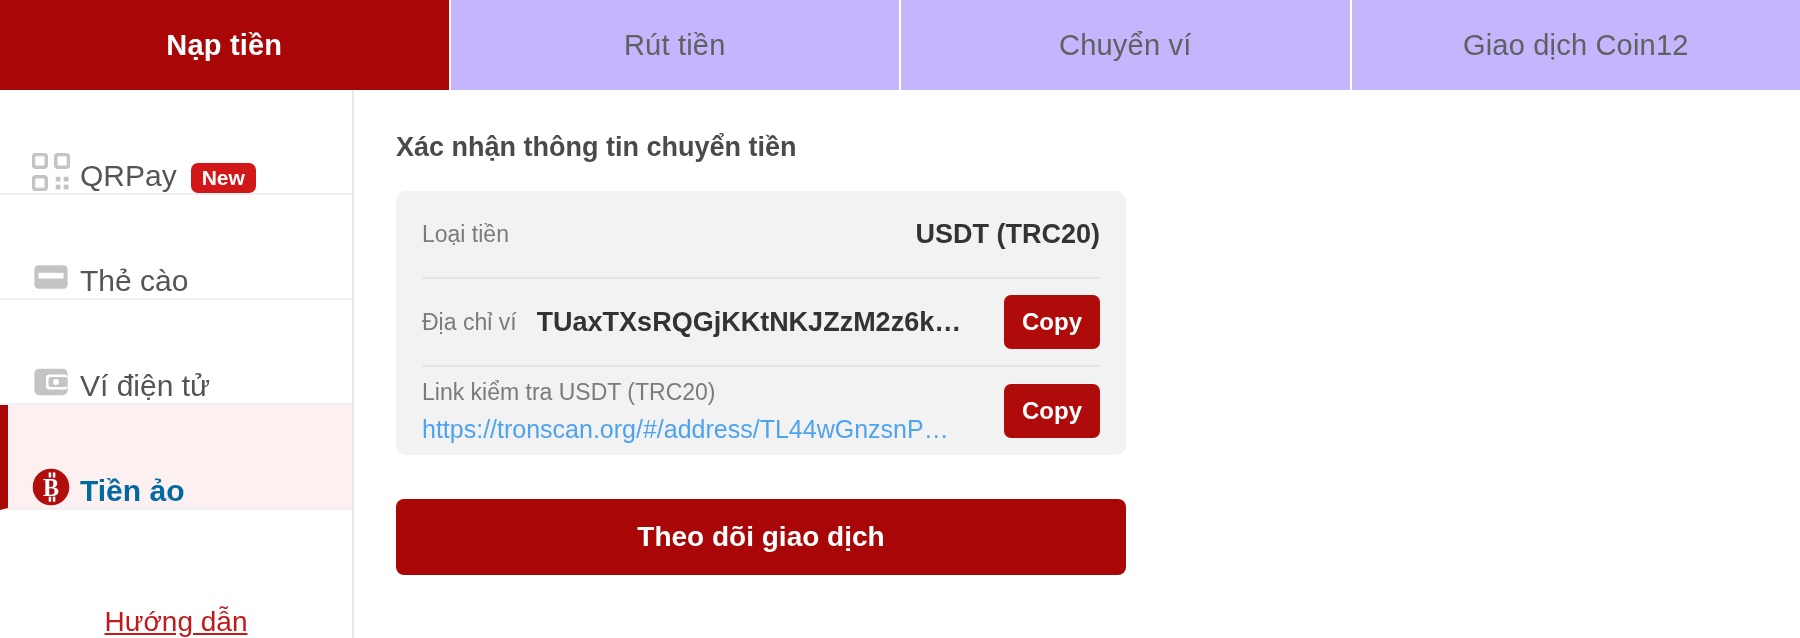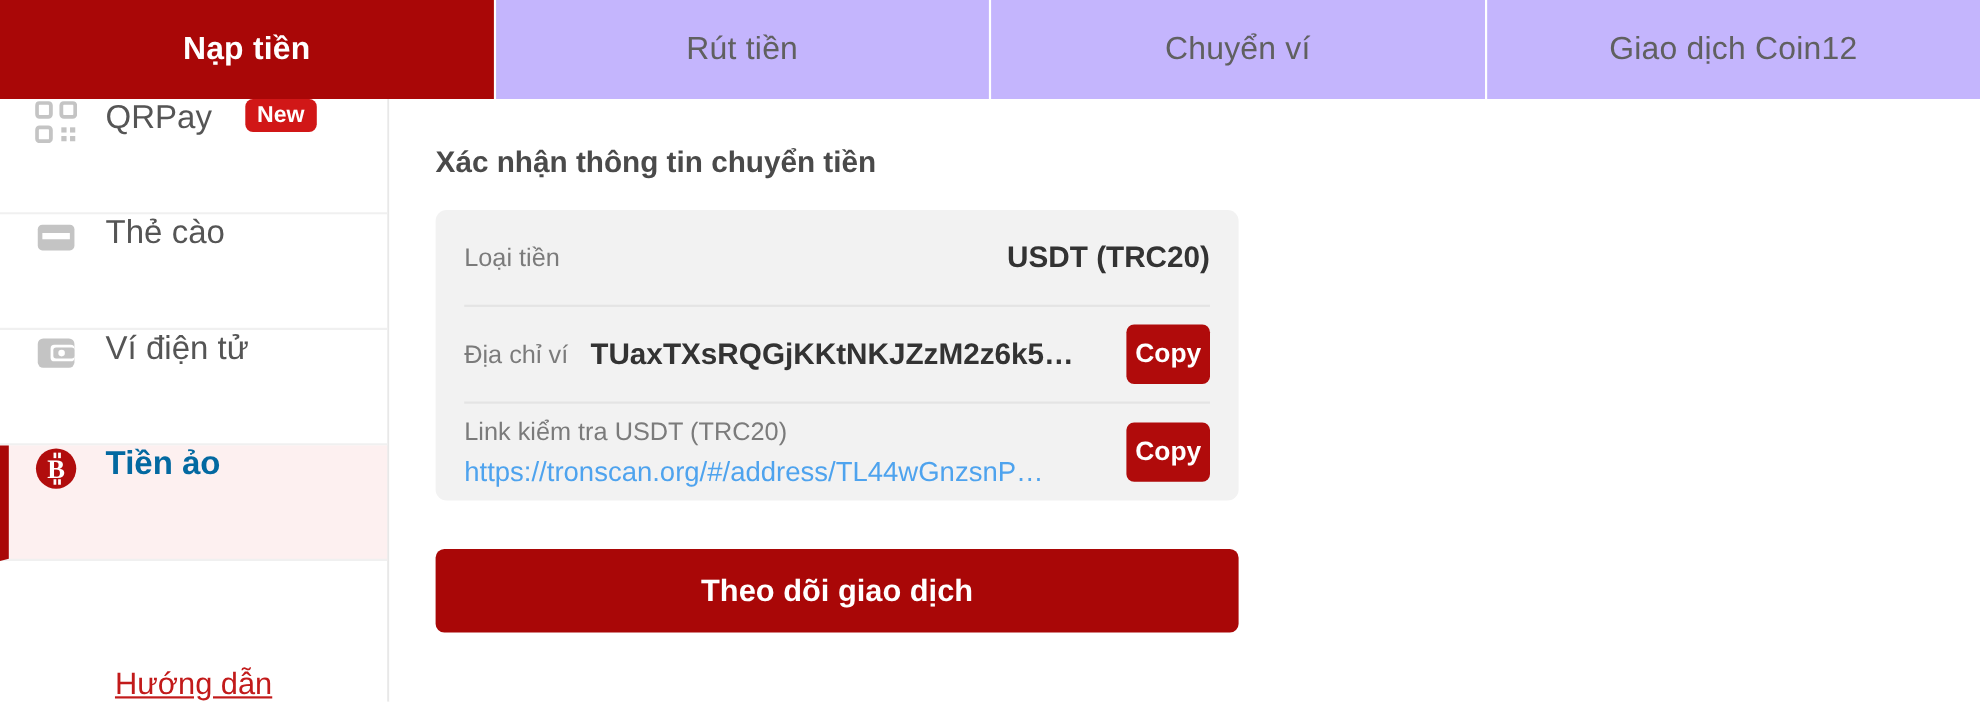--- a/index.html
+++ b/index.html
@@ -57,23 +57,23 @@
     flex: 0 0 354px;
     background: #ffffff;
     border-right: 2px solid #e8e8e8;
     display: flex;
     flex-direction: column;
   }
   .side-item {
     height: 105px;
     flex: 0 0 105px;
     display: flex;
-    align-items: flex-start;
+    align-items: flex-end;
     padding-left: 30px;
-    gap: 24px;
+    gap: 8px;
     border-bottom: 2px solid #f0f0f0;
     cursor: pointer;
     position: relative;
     background: #ffffff;
   }
   .side-item .label {
     font-size: 30px;
     color: #555555;
     white-space: nowrap;
   }
@@ -156,21 +156,21 @@
     text-overflow: ellipsis;
   }
   .spacer { flex: 1 1 auto; }
   .copy-btn {
     background: #b00b0b;
     color: #ffffff;
     font-size: 24px;
     font-weight: bold;
     border: none;
     border-radius: 7px;
-    padding: 13px 8px;
+    padding: 13px 18px;
     cursor: pointer;
     flex: 0 0 auto;
     font-family: "Liberation Sans", sans-serif;
   }
   .link-block {
     display: flex;
     flex-direction: column;
     gap: 9px;
     min-width: 0;
     flex: 1 1 auto;

